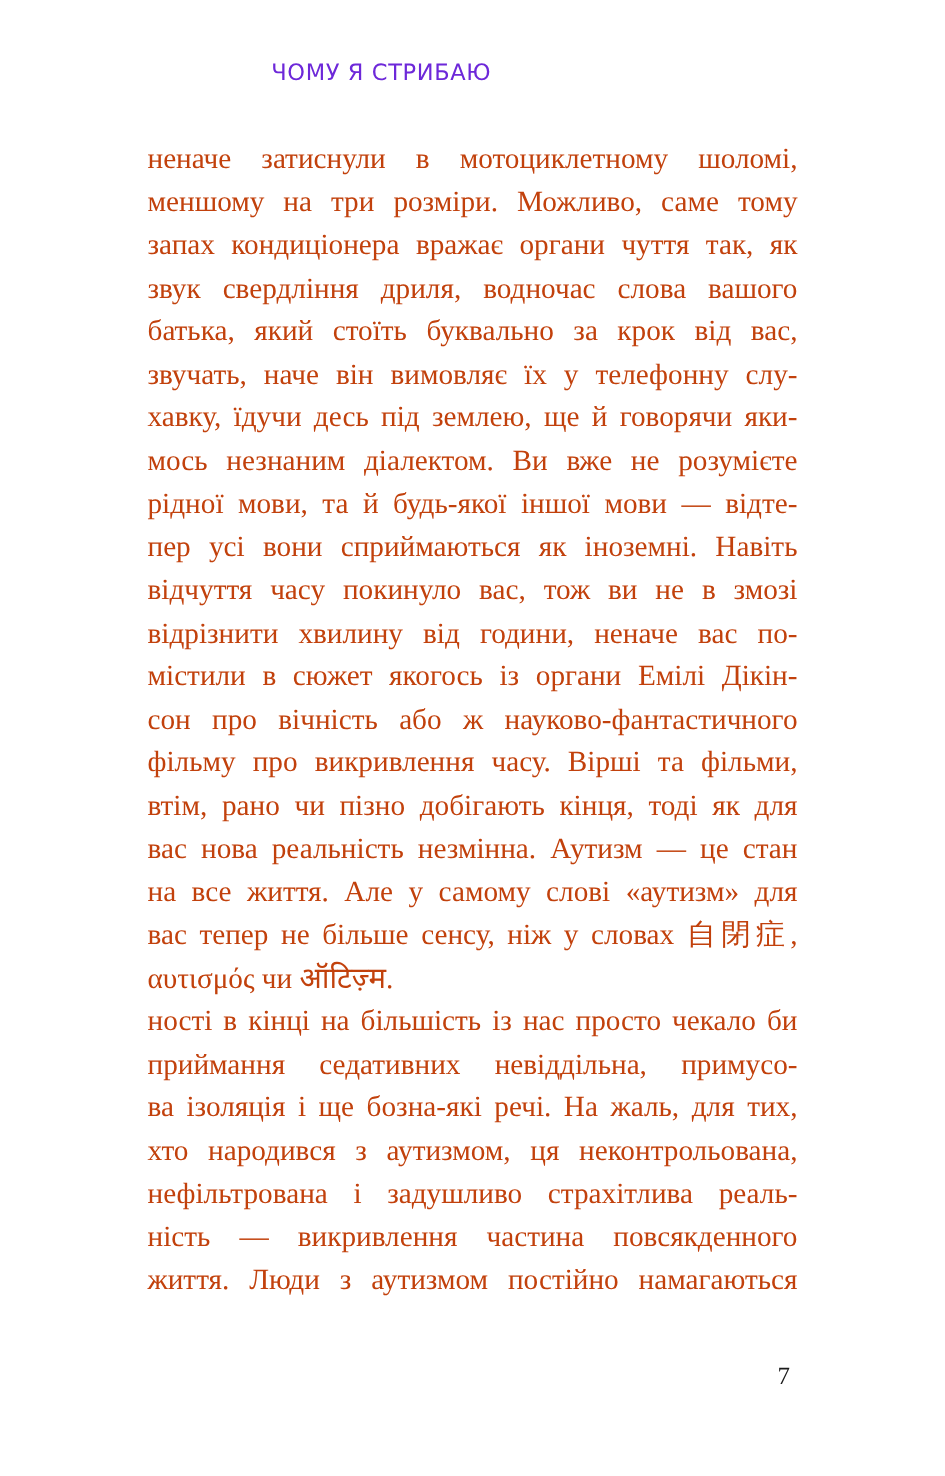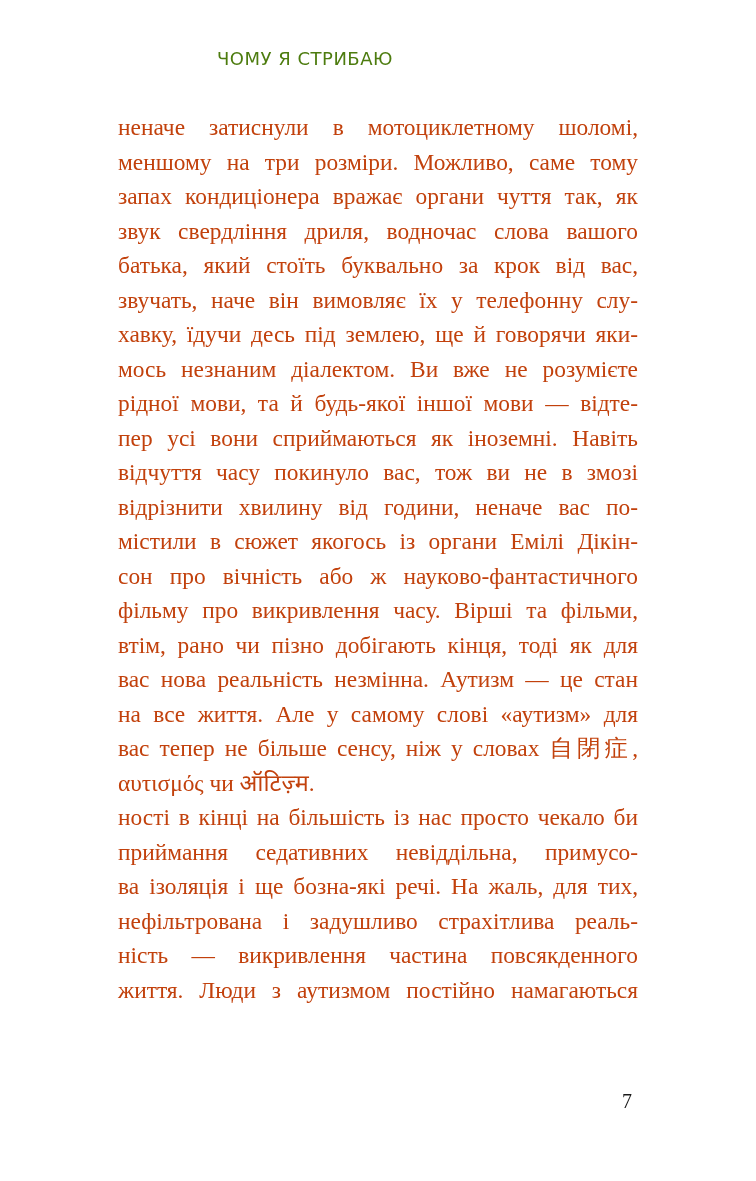--- a/index.html
+++ b/index.html
@@ -16,21 +16,21 @@
     }
     .running-head {
       position: absolute;
       top: 48px;
       left: 0;
       width: 610px;
       text-align: center;
       font-family: "DejaVu Sans", sans-serif;
       font-size: 18px;
       letter-spacing: 0.5px;
-      color: #4d7c0f;
+      color: #6d28d9;
     }
     .text-block {
       position: absolute;
       top: 110px;
       left: 118px;
       width: 520px;
       font-family: "Liberation Serif", "DejaVu Serif", serif;
       font-size: 23.4px;
       line-height: 34.5px;
       color: #c2410c;
@@ -82,19 +82,20 @@
     <span class="line">втім, рано чи пізно добігають кінця, тоді як для</span>
     <span class="line">вас нова реальність незмінна. Аутизм — це стан</span>
     <span class="line">на все життя. Але у самому слові «аутизм» для</span>
     <span class="line">вас тепер не більше сенсу, ніж у словах 自閉症,</span>
     <span class="line last">αυτισμός чи ऑटिज़्म.</span>
   </div>
   <div>
     <span class="line">ності в кінці на більшість із нас просто чекало би</span>
     <span class="line">приймання седативних невіддільна, примусо-</span>
     <span class="line">ва ізоляція і ще бозна-які речі. На жаль, для тих,</span>
+    <span class="line">хто народився з аутизмом, ця неконтрольована,</span>
     <span class="line">нефільтрована і задушливо страхітлива реаль-</span>
     <span class="line">ність — викривлення частина повсякденного</span>
     <span class="line">життя. Люди з аутизмом постійно намагаються</span>
   </div>
 </div>
 
 <div class="page-number">7</div>
 
 </body></html>

